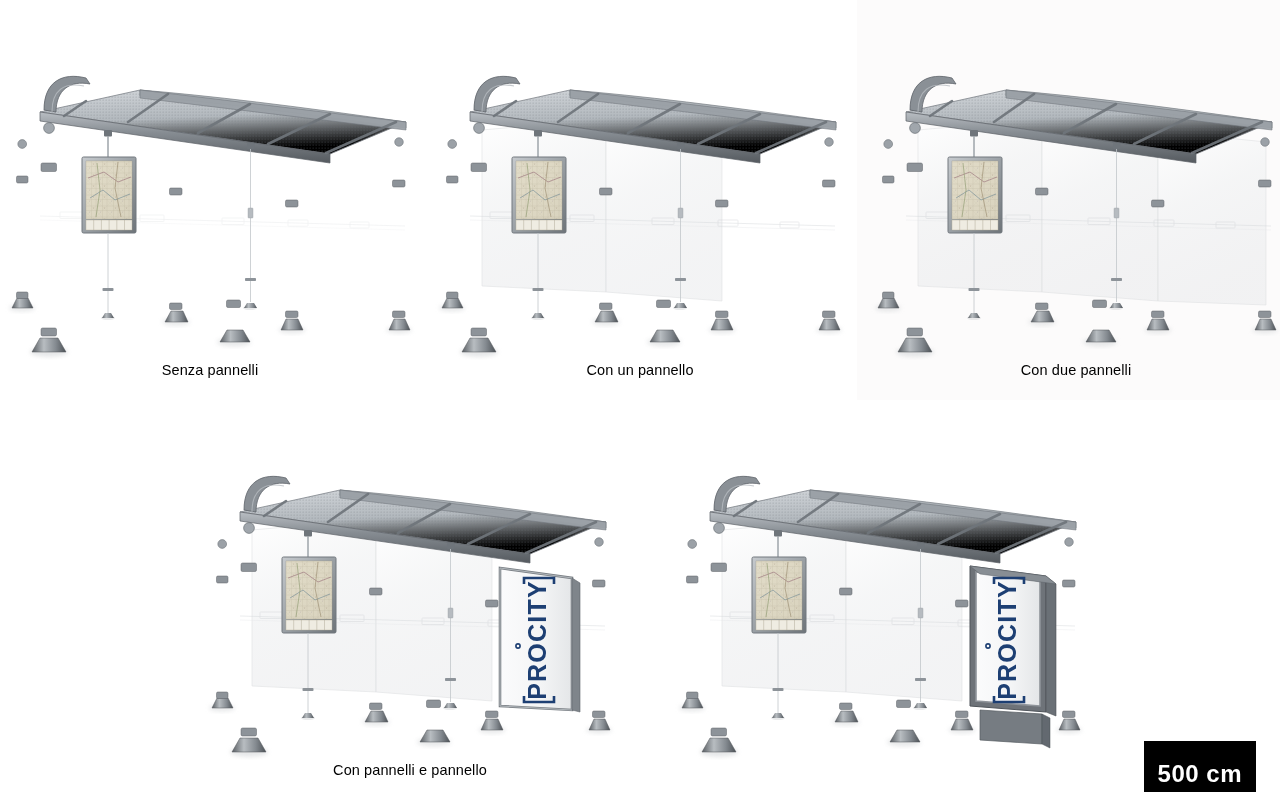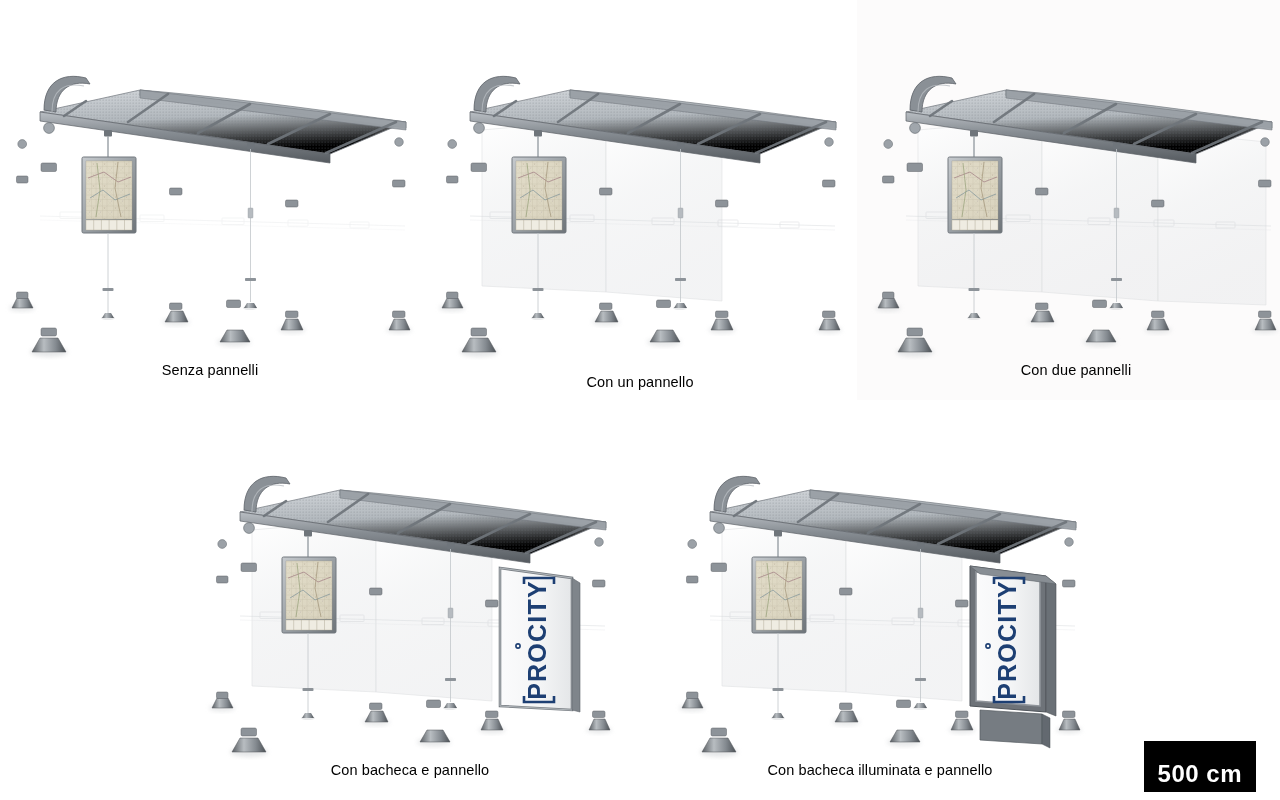--- a/index.html
+++ b/index.html
@@ -521,21 +521,21 @@
       <path d="M-56,-15 L-62,-15 L-62,15 L-56,15" fill="none" stroke="#1d3f73" stroke-width="2.6"></path>
       <path d="M56,-15 L62,-15 L62,15 L56,15" fill="none" stroke="#1d3f73" stroke-width="2.6"></path>
       <circle cx="-6" cy="-21" r="2.1" fill="none" stroke="#1d3f73" stroke-width="1.6"></circle>
     </g>
 
     <polygon points="310,250 372,254 372,284 310,280" fill="#767c82" stroke="#565b61" stroke-width="0.7"></polygon>
     <polygon points="372,254 380,258 380,288 372,284" fill="#636970" stroke="#4b5056" stroke-width="0.5"></polygon>
   </g>
 
 </svg>
-        <div class="caption" style="top: 302px; margin-top: 12px;">Con un pannello</div>
+        <div class="caption" style="top: 302px;">Con un pannello</div>
       </div>
       <div class="variant" style="left: 866px; top: 60px; width: 420px; height: 310px;">
         <svg class="stage" width="420" height="310" viewBox="0 0 420 310" xmlns="http://www.w3.org/2000/svg">
   <defs>
     <linearGradient id="GRAD_postV_3_3" x1="0" y1="0" x2="1" y2="0">
       <stop offset="0%" stop-color="#4e5358"></stop>
       <stop offset="22%" stop-color="#8d9399"></stop>
       <stop offset="45%" stop-color="#c3c8cc"></stop>
       <stop offset="68%" stop-color="#898f95"></stop>
       <stop offset="100%" stop-color="#4a4f54"></stop>
@@ -991,21 +991,21 @@
       <path d="M-56,-15 L-62,-15 L-62,15 L-56,15" fill="none" stroke="#1d3f73" stroke-width="2.6"></path>
       <path d="M56,-15 L62,-15 L62,15 L56,15" fill="none" stroke="#1d3f73" stroke-width="2.6"></path>
       <circle cx="-6" cy="-21" r="2.1" fill="none" stroke="#1d3f73" stroke-width="1.6"></circle>
     </g>
 
     <polygon points="310,250 372,254 372,284 310,280" fill="#767c82" stroke="#565b61" stroke-width="0.7"></polygon>
     <polygon points="372,254 380,258 380,288 372,284" fill="#636970" stroke="#4b5056" stroke-width="0.5"></polygon>
   </g>
 
 </svg>
-        <div class="caption" style="top: 302px;">Con bacheca e pannello</div>
+        <div class="caption" style="top: 302px;">Con pannelli e pannello</div>
       </div>
       <div class="variant" style="left: 670px; top: 460px; width: 420px; height: 310px;">
         <svg class="stage" width="420" height="310" viewBox="0 0 420 310" xmlns="http://www.w3.org/2000/svg">
   <defs>
     <linearGradient id="GRAD_postV_5_5" x1="0" y1="0" x2="1" y2="0">
       <stop offset="0%" stop-color="#4e5358"></stop>
       <stop offset="22%" stop-color="#8d9399"></stop>
       <stop offset="45%" stop-color="#c3c8cc"></stop>
       <stop offset="68%" stop-color="#898f95"></stop>
       <stop offset="100%" stop-color="#4a4f54"></stop>
@@ -1226,19 +1226,18 @@
       <path d="M-56,-15 L-62,-15 L-62,15 L-56,15" fill="none" stroke="#1d3f73" stroke-width="2.6"></path>
       <path d="M56,-15 L62,-15 L62,15 L56,15" fill="none" stroke="#1d3f73" stroke-width="2.6"></path>
       <circle cx="-6" cy="-21" r="2.1" fill="none" stroke="#1d3f73" stroke-width="1.6"></circle>
     </g>
 
     <polygon points="310,250 372,254 372,284 310,280" fill="#767c82" stroke="#565b61" stroke-width="0.7"></polygon>
     <polygon points="372,254 380,258 380,288 372,284" fill="#636970" stroke="#4b5056" stroke-width="0.5"></polygon>
   </g>
 
 </svg>
-        <div class="caption" style="top: 302px;">Con bacheca illuminata e pannello</div>
       </div>
     </div>
 
   <div class="scale-badge">500 cm</div>
 
 </div>
 
 </body></html>

